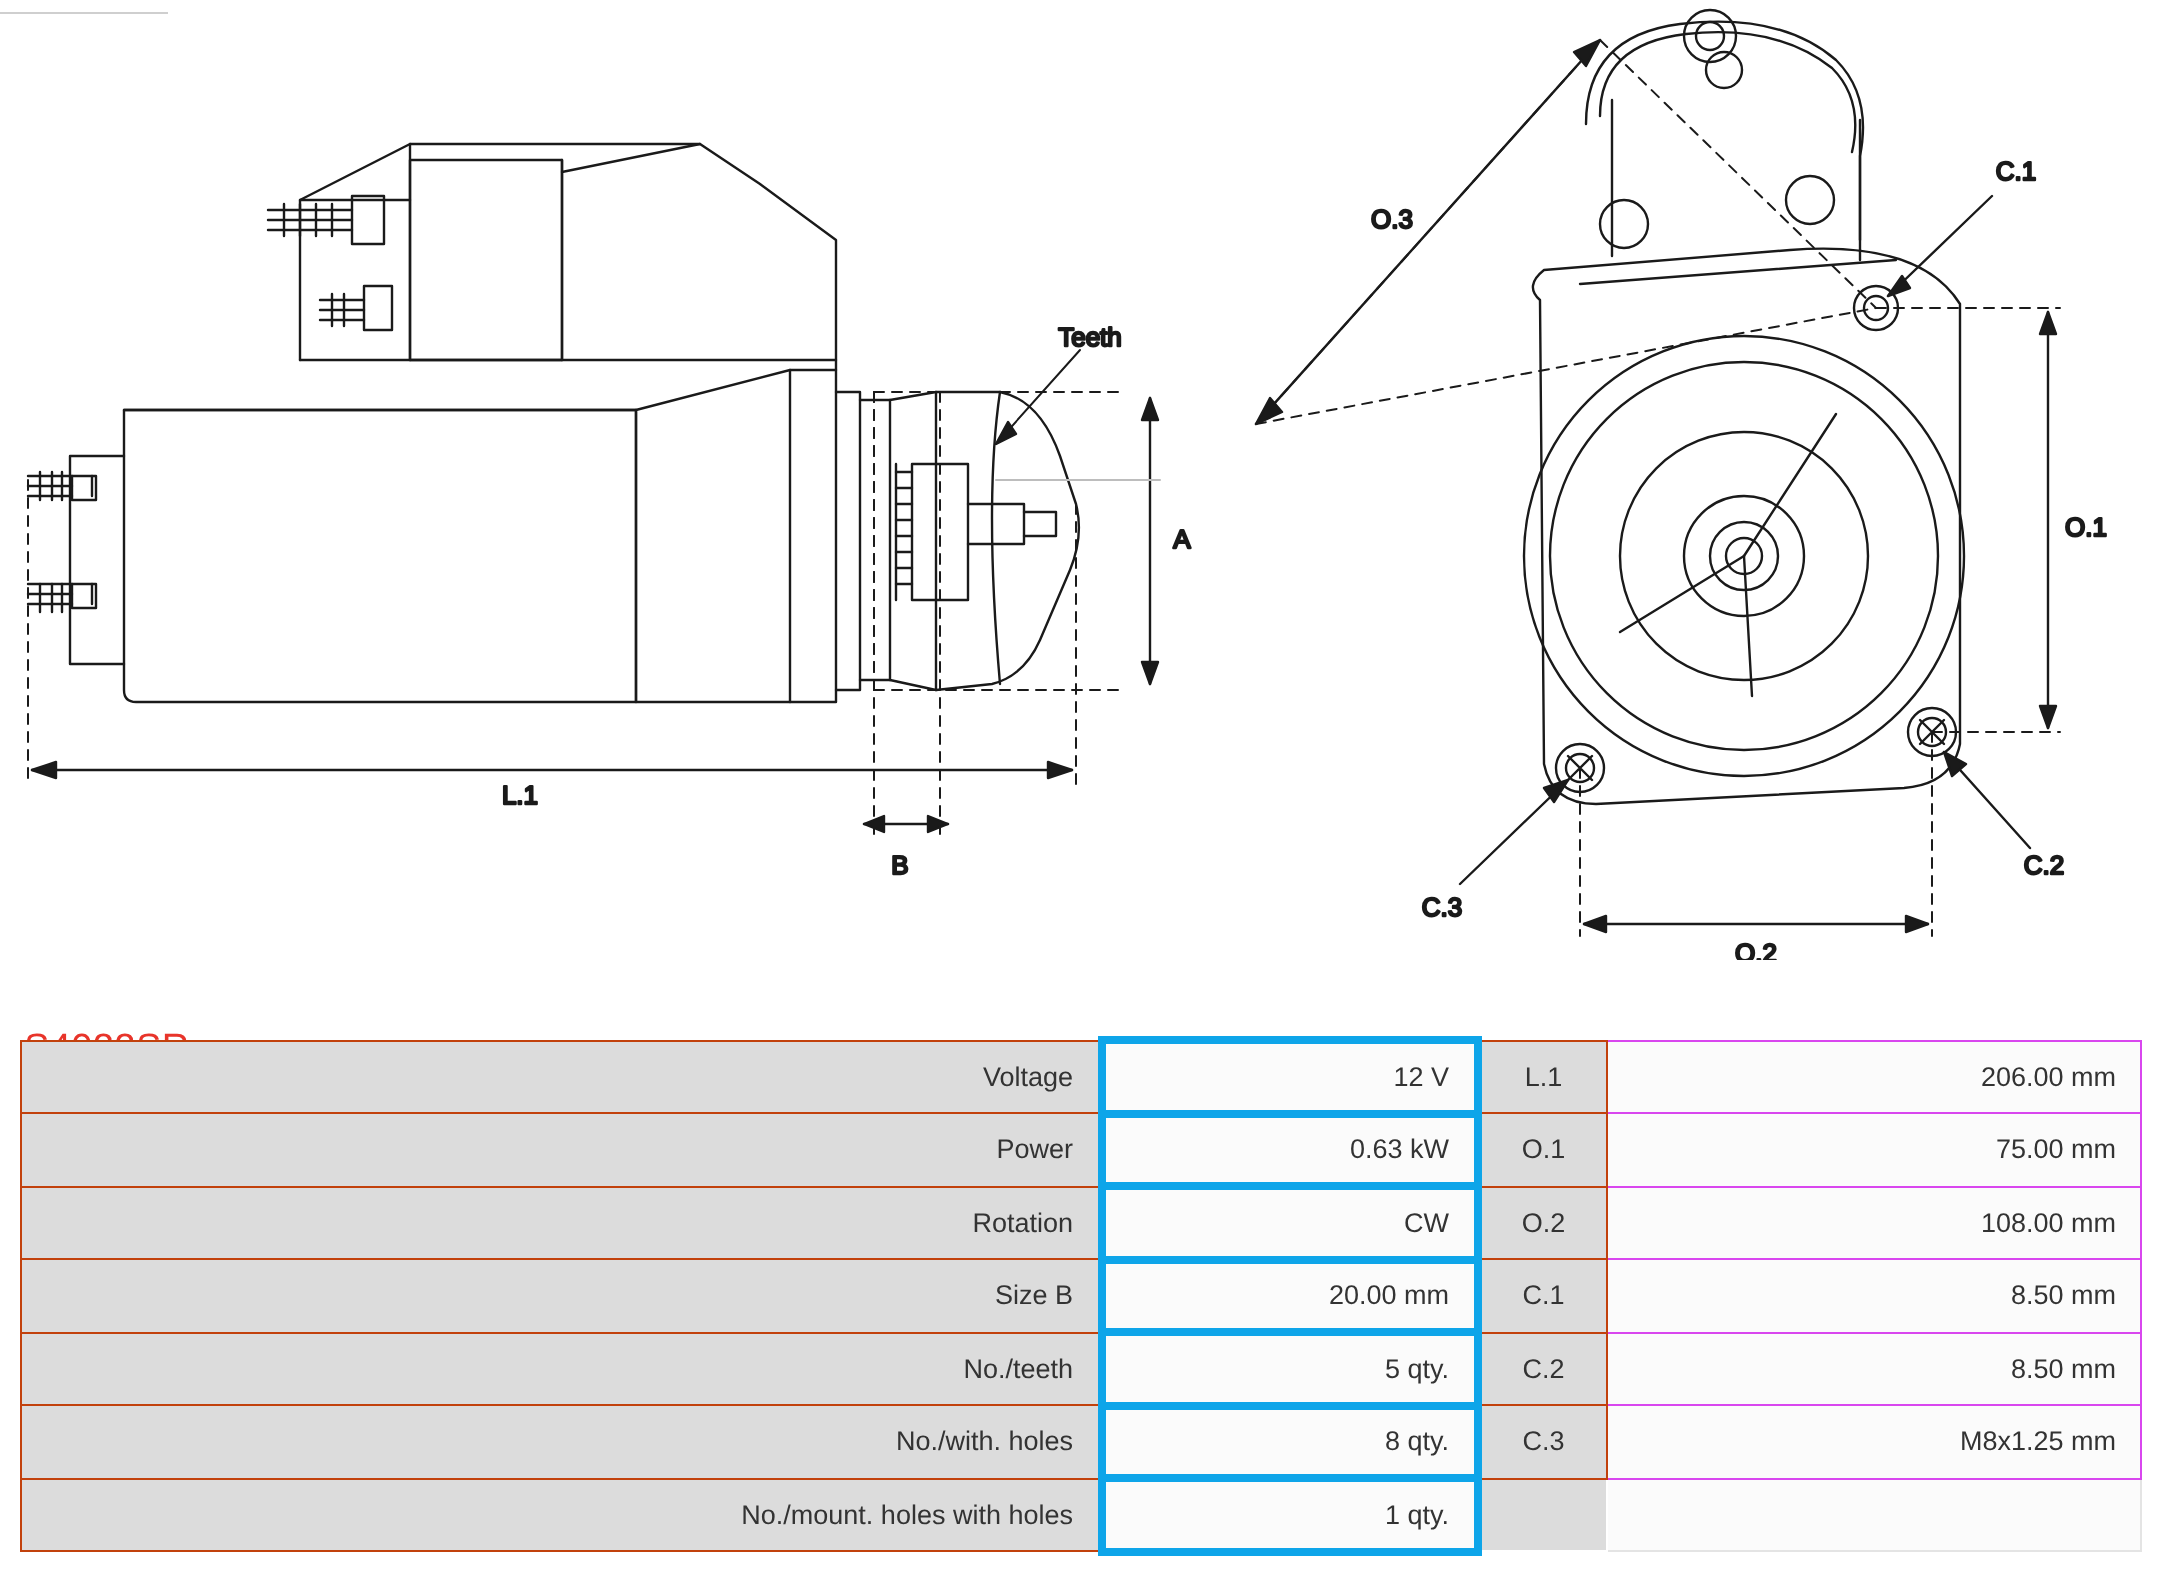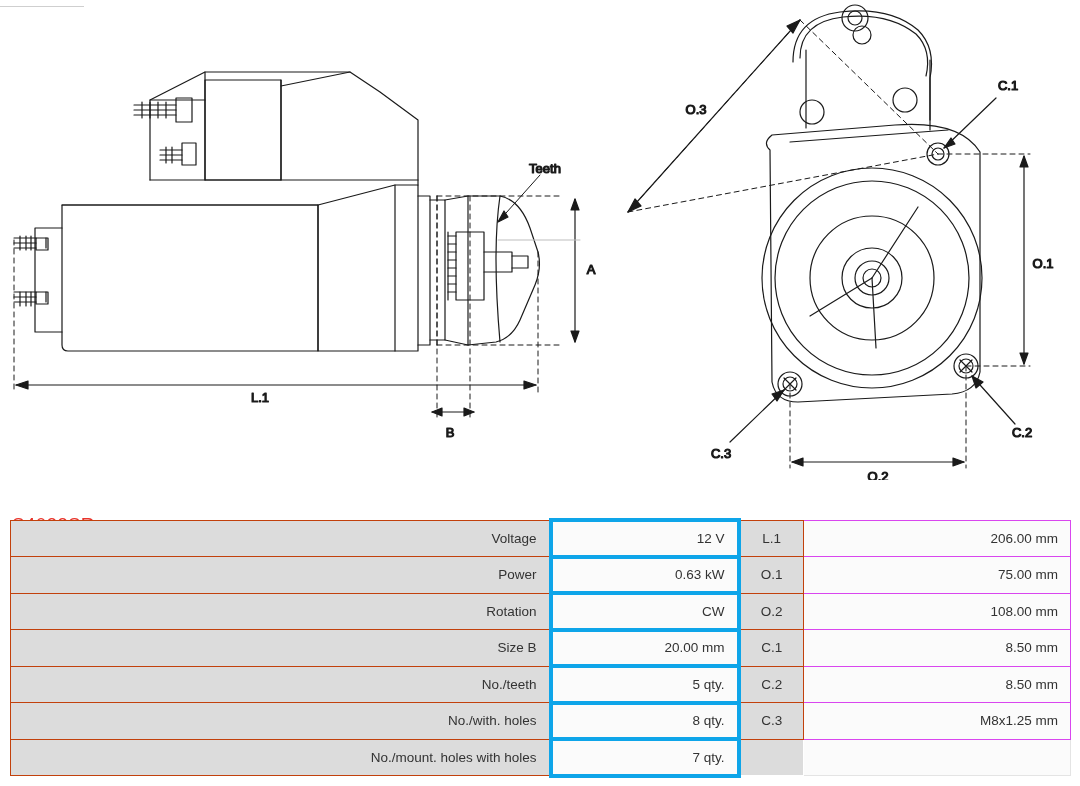--- a/index.html
+++ b/index.html
@@ -331,20 +331,20 @@
         <td class="val2">8.50 mm</td>
       </tr>
       <tr>
         <td class="lbl">No./with. holes</td>
         <td class="val">8 qty.</td>
         <td class="lbl2">C.3</td>
         <td class="val2">M8x1.25 mm</td>
       </tr>
       <tr>
         <td class="lbl">No./mount. holes with holes</td>
-        <td class="val">7 qty.</td>
+        <td class="val">1 qty.</td>
         <td class="empty-lbl"></td>
         <td class="empty-val"></td>
       </tr>
     </tbody>
   </table>
 
 </div>
 
 </body></html>

